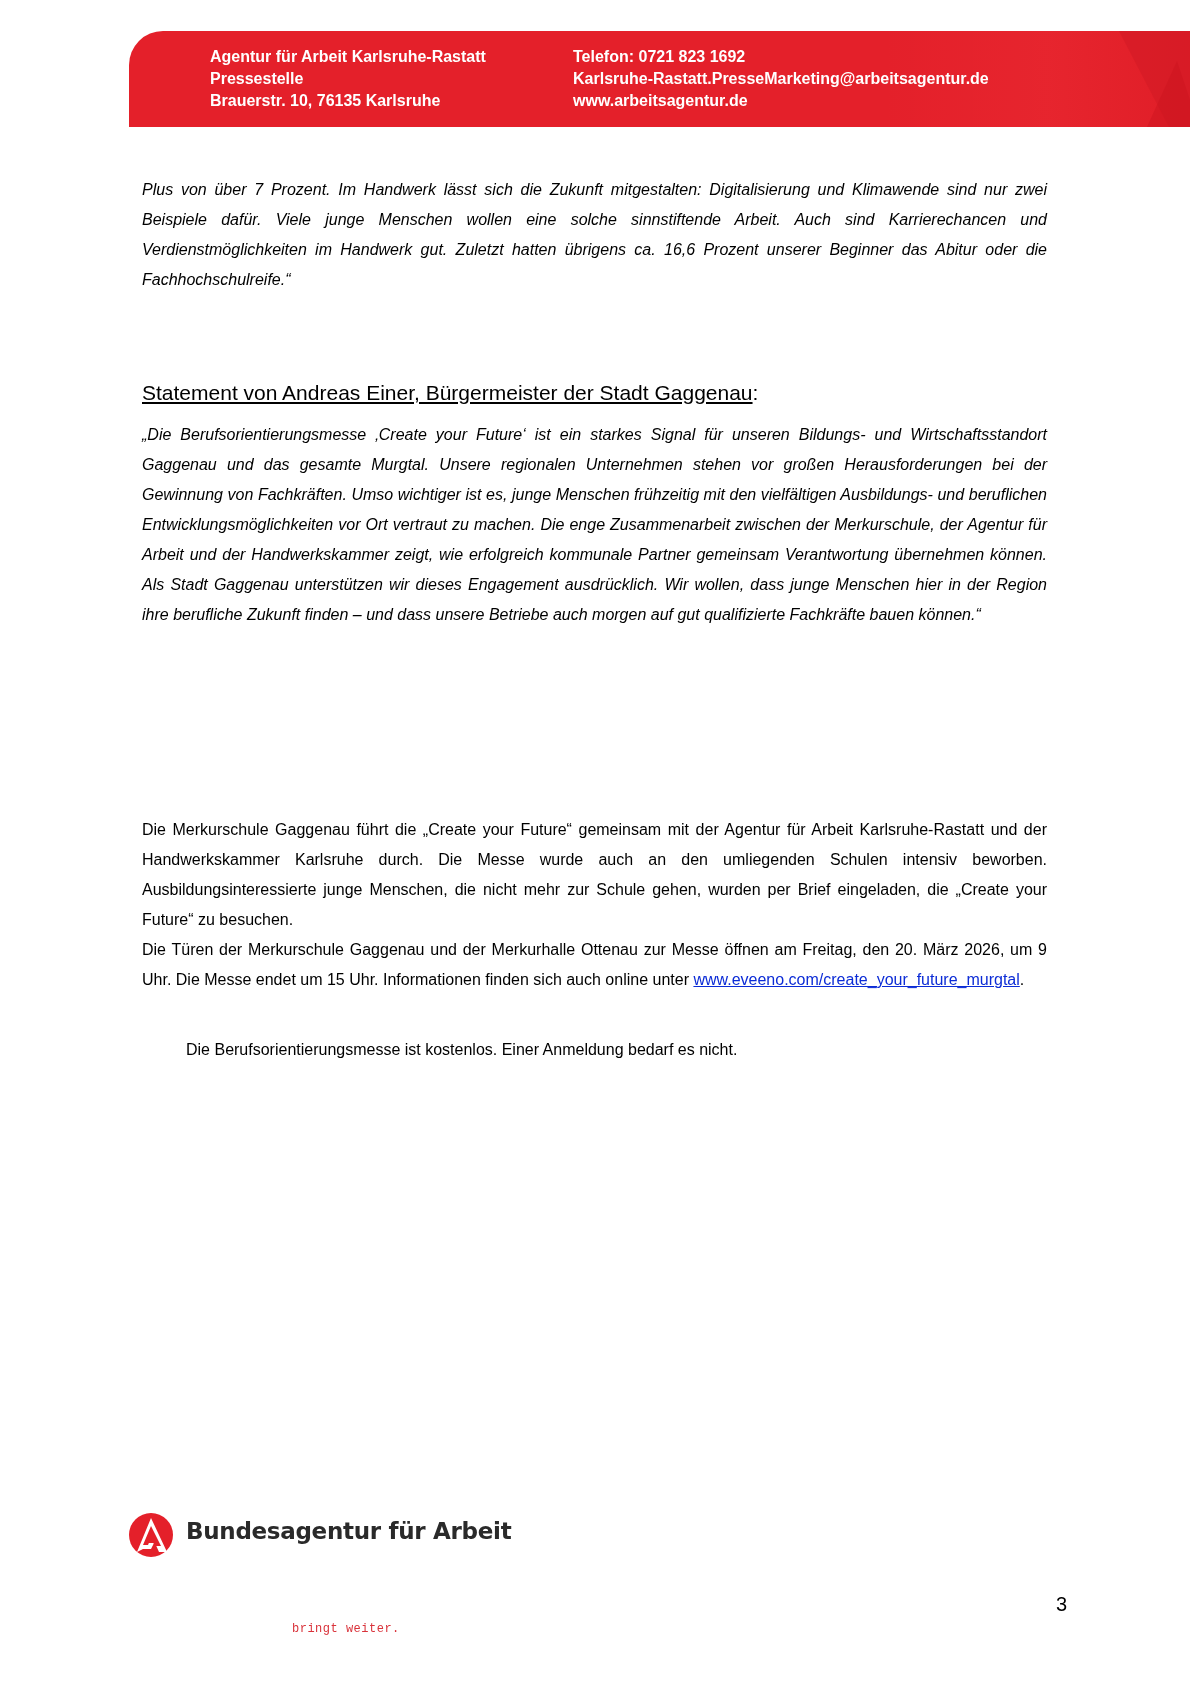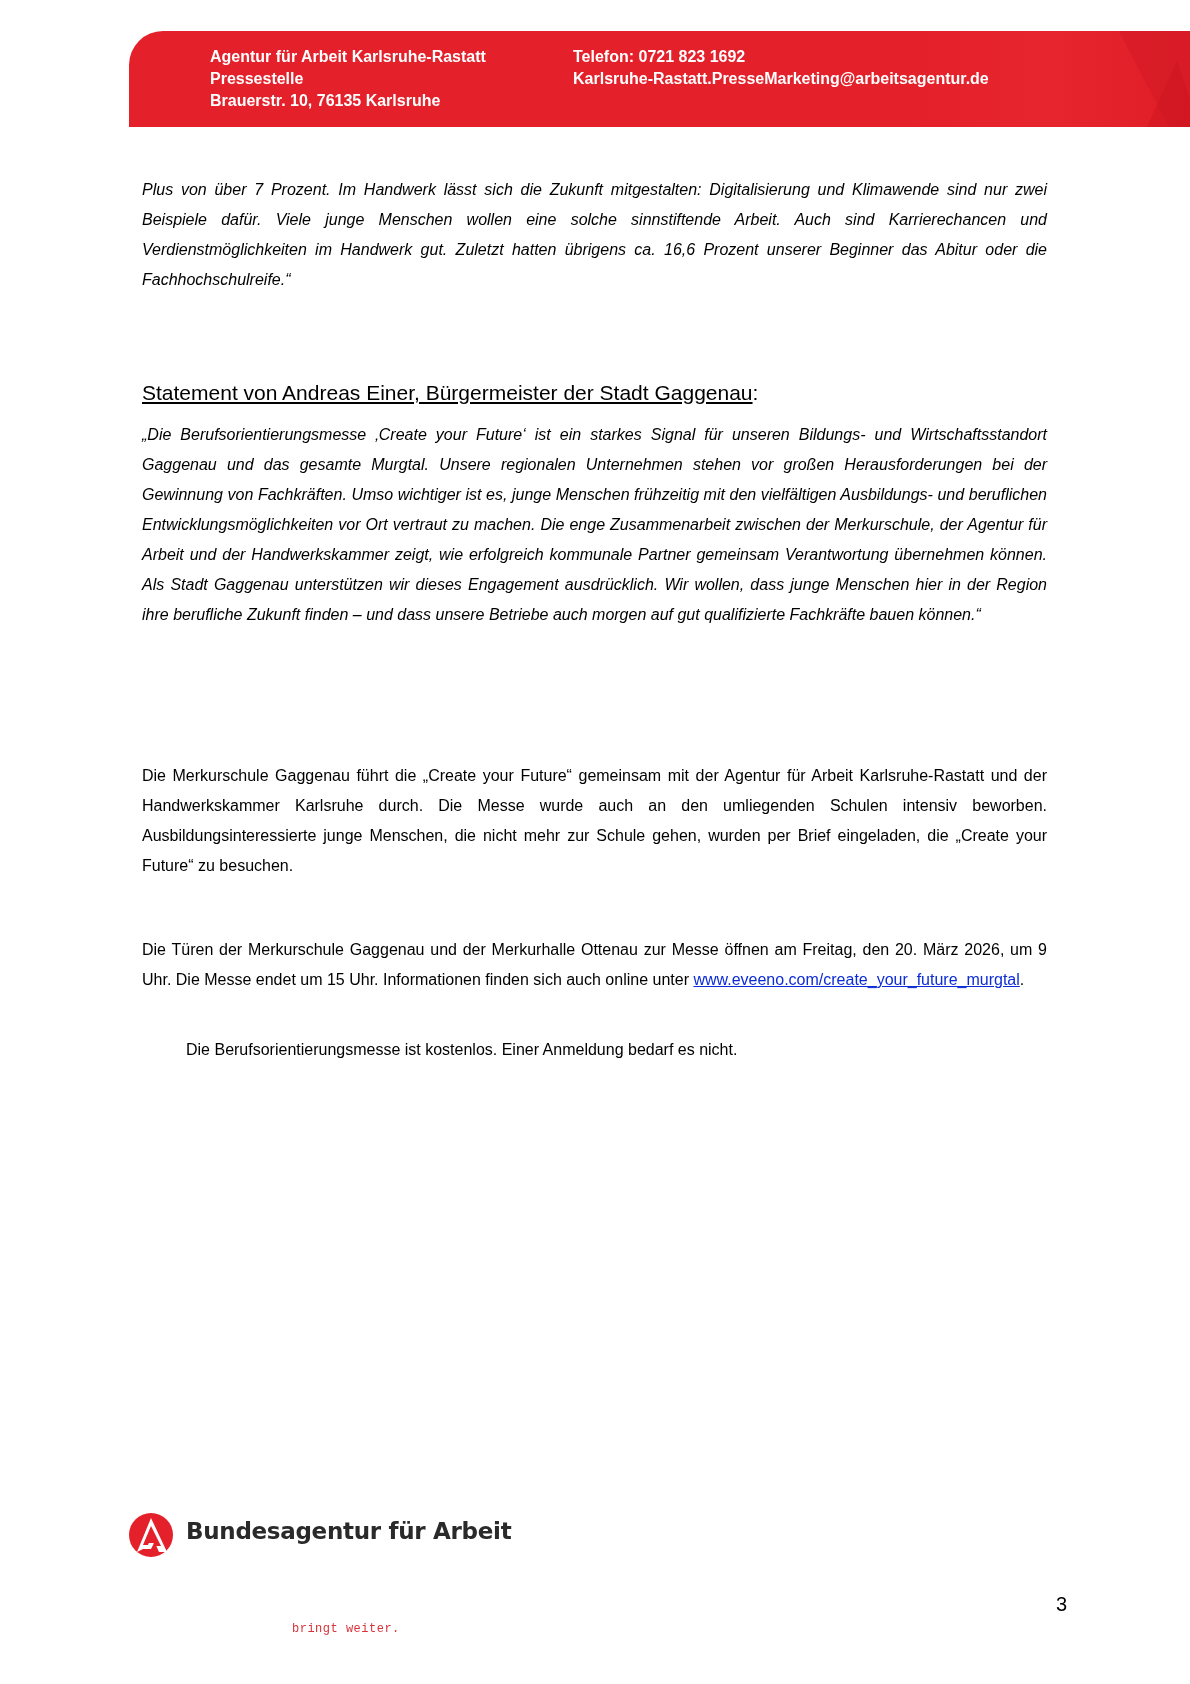--- a/index.html
+++ b/index.html
@@ -67,36 +67,37 @@
     <polygon points="88,96 118,30 140,96" fill="#cc1520" opacity="0.45"></polygon>
   </svg>
   <div class="header-col left">
     <div>Agentur für Arbeit Karlsruhe-Rastatt</div>
     <div>Pressestelle</div>
     <div>Brauerstr. 10, 76135 Karlsruhe</div>
   </div>
   <div class="header-col right">
     <div>Telefon: 0721 823 1692</div>
     <div>Karlsruhe-Rastatt.PresseMarketing@arbeitsagentur.de</div>
+    <div>www.arbeitsagentur.de</div>
   </div>
 </div>
 
 <div class="body-text italic" style="top:175px;">
   <p>Plus von über 7 Prozent. Im Handwerk lässt sich die Zukunft mitgestalten: Digitalisierung und Klimawende sind nur zwei Beispiele dafür. Viele junge Menschen wollen eine solche sinnstiftende Arbeit. Auch sind Karrierechancen und Verdienstmöglichkeiten im Handwerk gut. Zuletzt hatten übrigens ca. 16,6 Prozent unserer Beginner das Abitur oder die Fachhochschulreife.“</p>
 </div>
 
 <div class="heading">
   <span class="u">Statement von Andreas Einer, Bürgermeister der Stadt Gaggenau</span><span>:</span>
 </div>
 
 <div class="body-text italic" style="top:420px;">
   <p>„Die Berufsorientierungsmesse ‚Create your Future‘ ist ein starkes Signal für unseren Bildungs- und Wirtschaftsstandort Gaggenau und das gesamte Murgtal. Unsere regionalen Unternehmen stehen vor großen Herausforderungen bei der Gewinnung von Fachkräften. Umso wichtiger ist es, junge Menschen frühzeitig mit den vielfältigen Ausbildungs- und beruflichen Entwicklungsmöglichkeiten vor Ort vertraut zu machen. Die enge Zusammenarbeit zwischen der Merkurschule, der Agentur für Arbeit und der Handwerkskammer zeigt, wie erfolgreich kommunale Partner gemeinsam Verantwortung übernehmen können. Als Stadt Gaggenau unterstützen wir dieses Engagement ausdrücklich. Wir wollen, dass junge Menschen hier in der Region ihre berufliche Zukunft finden – und dass unsere Betriebe auch morgen auf gut qualifizierte Fachkräfte bauen können.“</p>
 </div>
 
-<div class="body-text" style="top:761px;">
+<div class="body-text" style="top:815px;">
   <p>Die Merkurschule Gaggenau führt die „Create your Future“ gemeinsam mit der Agentur für Arbeit Karlsruhe-Rastatt und der Handwerkskammer Karlsruhe durch. Die Messe wurde auch an den umliegenden Schulen intensiv beworben. Ausbildungsinteressierte junge Menschen, die nicht mehr zur Schule gehen, wurden per Brief eingeladen, die „Create your Future“ zu besuchen.</p>
 </div>
 
 <div class="body-text" style="top:935px;">
   <p><span>Die Türen der Merkurschule Gaggenau und der Merkurhalle Ottenau zur Messe öffnen am Freitag, den 20. März 2026, um 9 Uhr. Die Messe endet um 15 Uhr. Informationen finden sich auch online unter </span><a class="link">www.eveeno.com/create_your_future_murgtal</a><span>.</span></p>
 </div>
 
 <div class="body-text" style="top:1035px;margin-left:44px;">
   <p>Die Berufsorientierungsmesse ist kostenlos. Einer Anmeldung bedarf es nicht.</p>
 </div>

